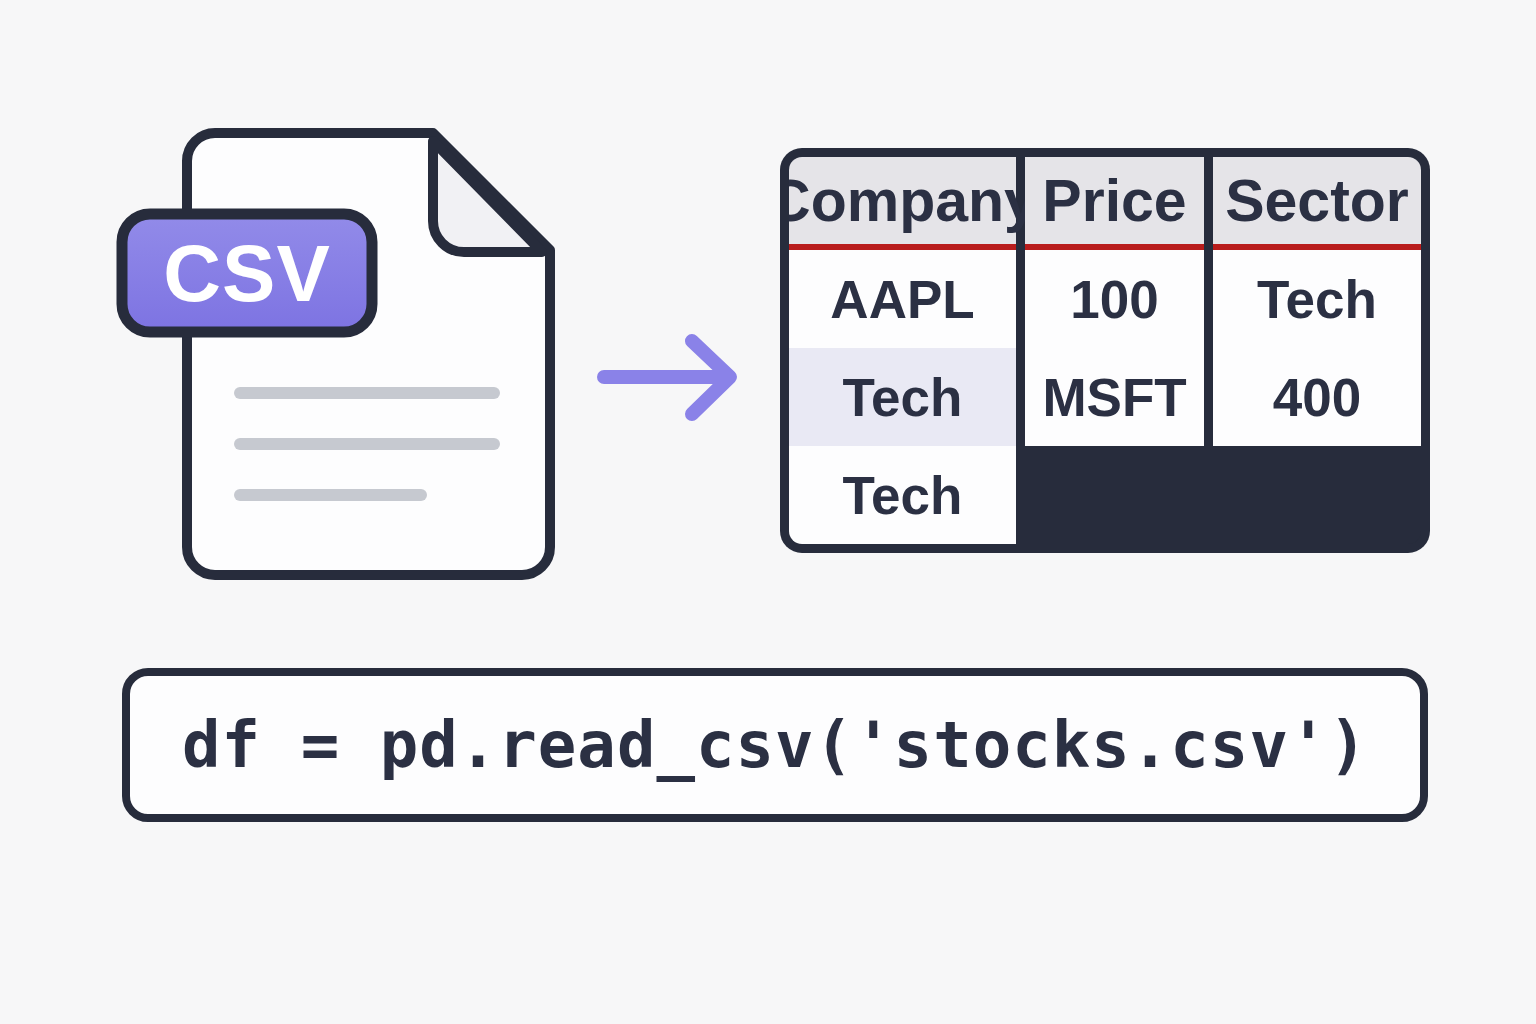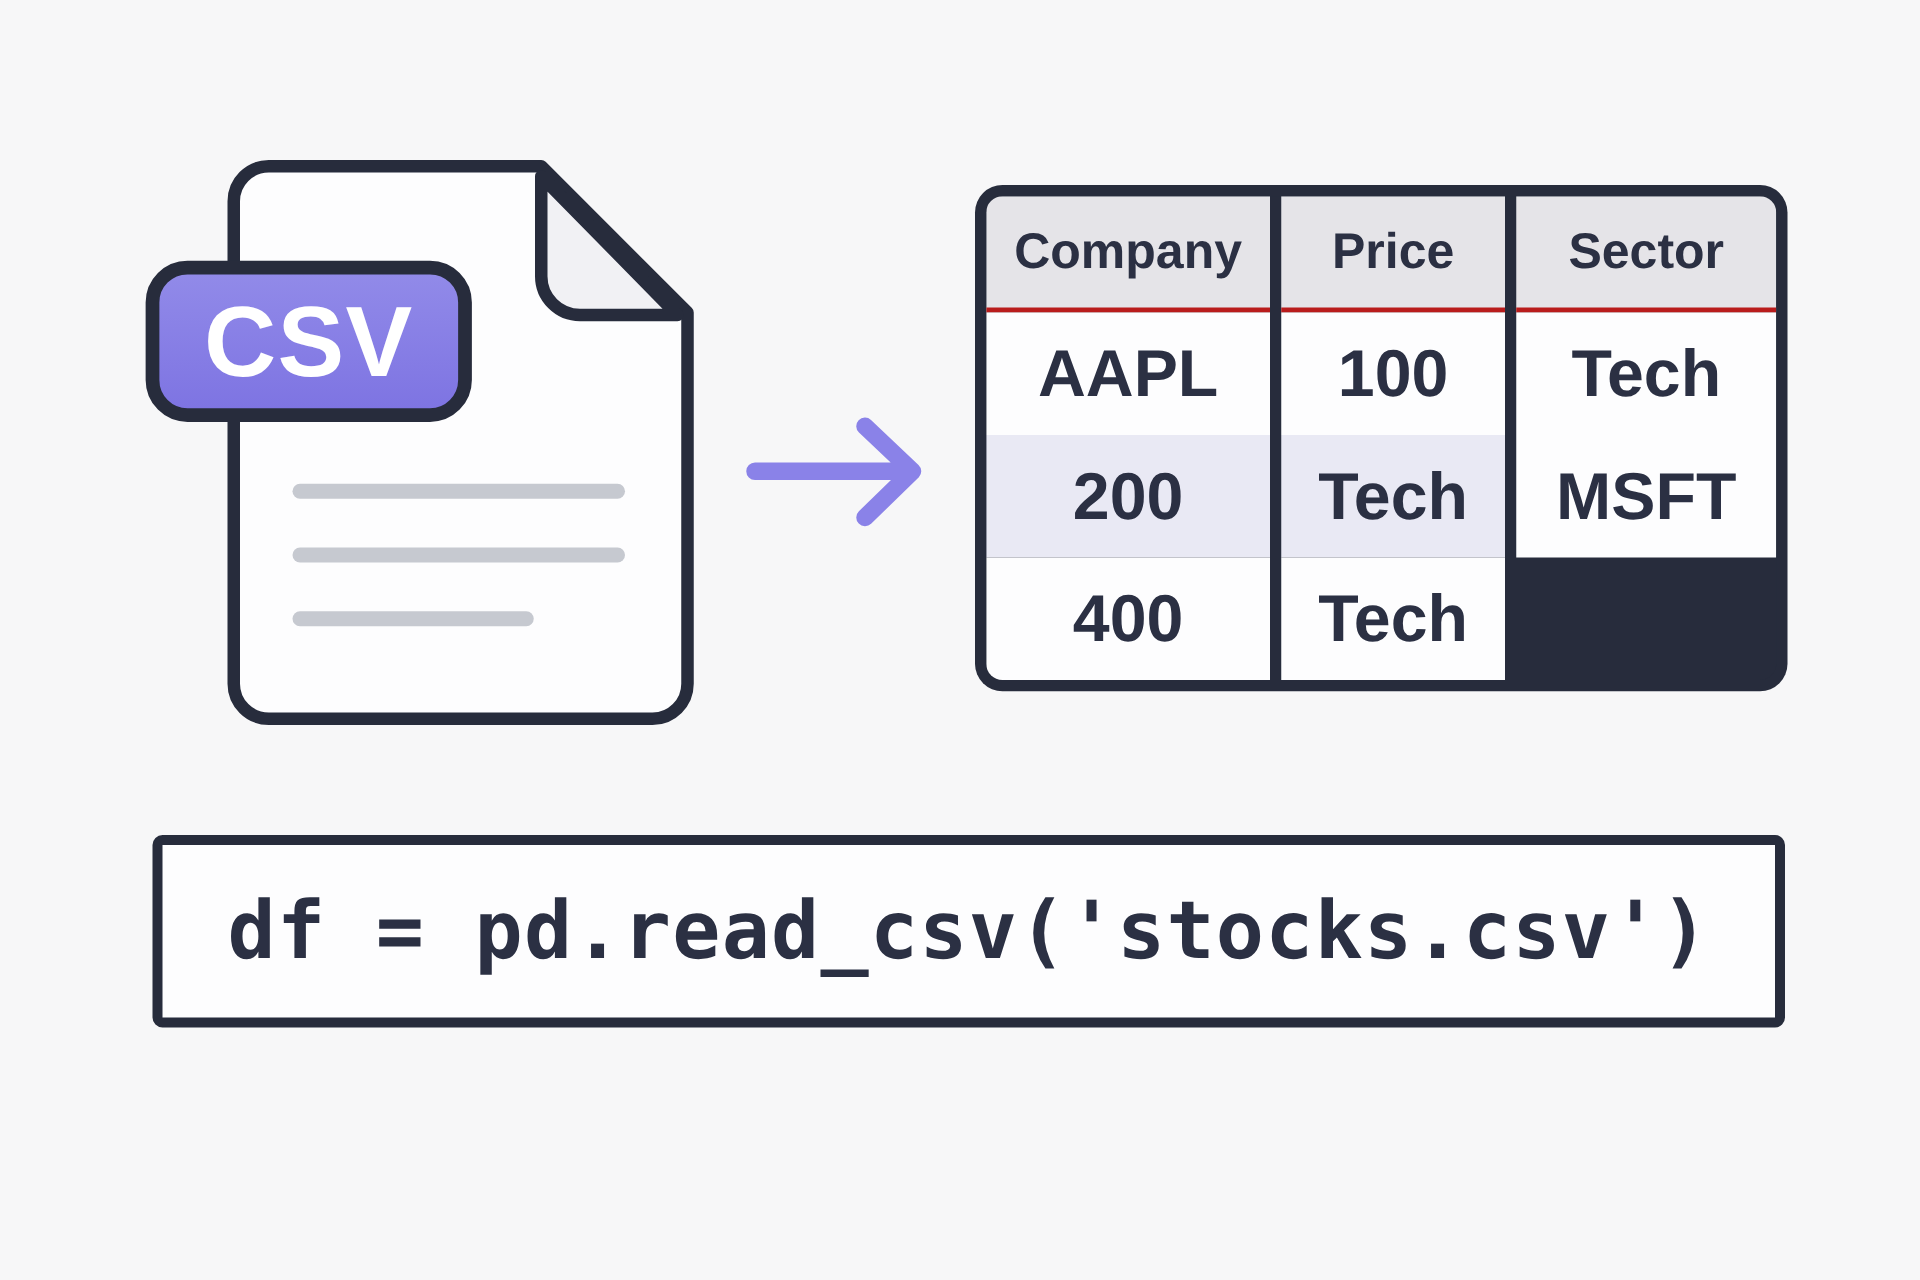--- a/index.html
+++ b/index.html
@@ -86,36 +86,36 @@
     align-items: center;
     justify-content: center;
     background: #fdfdfe;
     color: #2b3043;
     font-weight: 700;
     font-size: 53px;
     box-sizing: border-box;
   }
   .cell.head {
     background: #e5e4e8;
-    border-bottom: 4px solid #b91c1c;
-    font-size: 40px;
+    border-bottom: 6px solid #b91c1c;
+    font-size: 59px;
   }
   .cell.striped {
     background: #e9e9f4;
   }
   
   .code-box {
     position: absolute;
     left: 122px;
     top: 668px;
     width: 1306px;
     height: 154px;
     background: #fdfdfe;
     border: 8px solid #272c3c;
-    border-radius: 8px;
+    border-radius: 26px;
     box-sizing: border-box;
     display: flex;
     align-items: center;
     justify-content: center;
   }
   .code-text {
     font-family: "DejaVu Sans Mono", monospace;
     font-weight: 700;
     font-size: 64px;
     letter-spacing: 1px;
@@ -155,21 +155,20 @@
     <div class="table-grid">
 
       <div class="cell head">Company</div>
       <div class="cell head">Price</div>
       <div class="cell head">Sector</div>
 
       <div class="cell">AAPL</div>
       <div class="cell">100</div>
       <div class="cell">Tech</div>
 
-      <div class="cell striped">200</div>
       <div class="cell striped">Tech</div>
 
       <div class="cell">MSFT</div>
       <div class="cell">400</div>
       <div class="cell">Tech</div>
 
     </div>
   </div>
 
   <div class="code-box">

